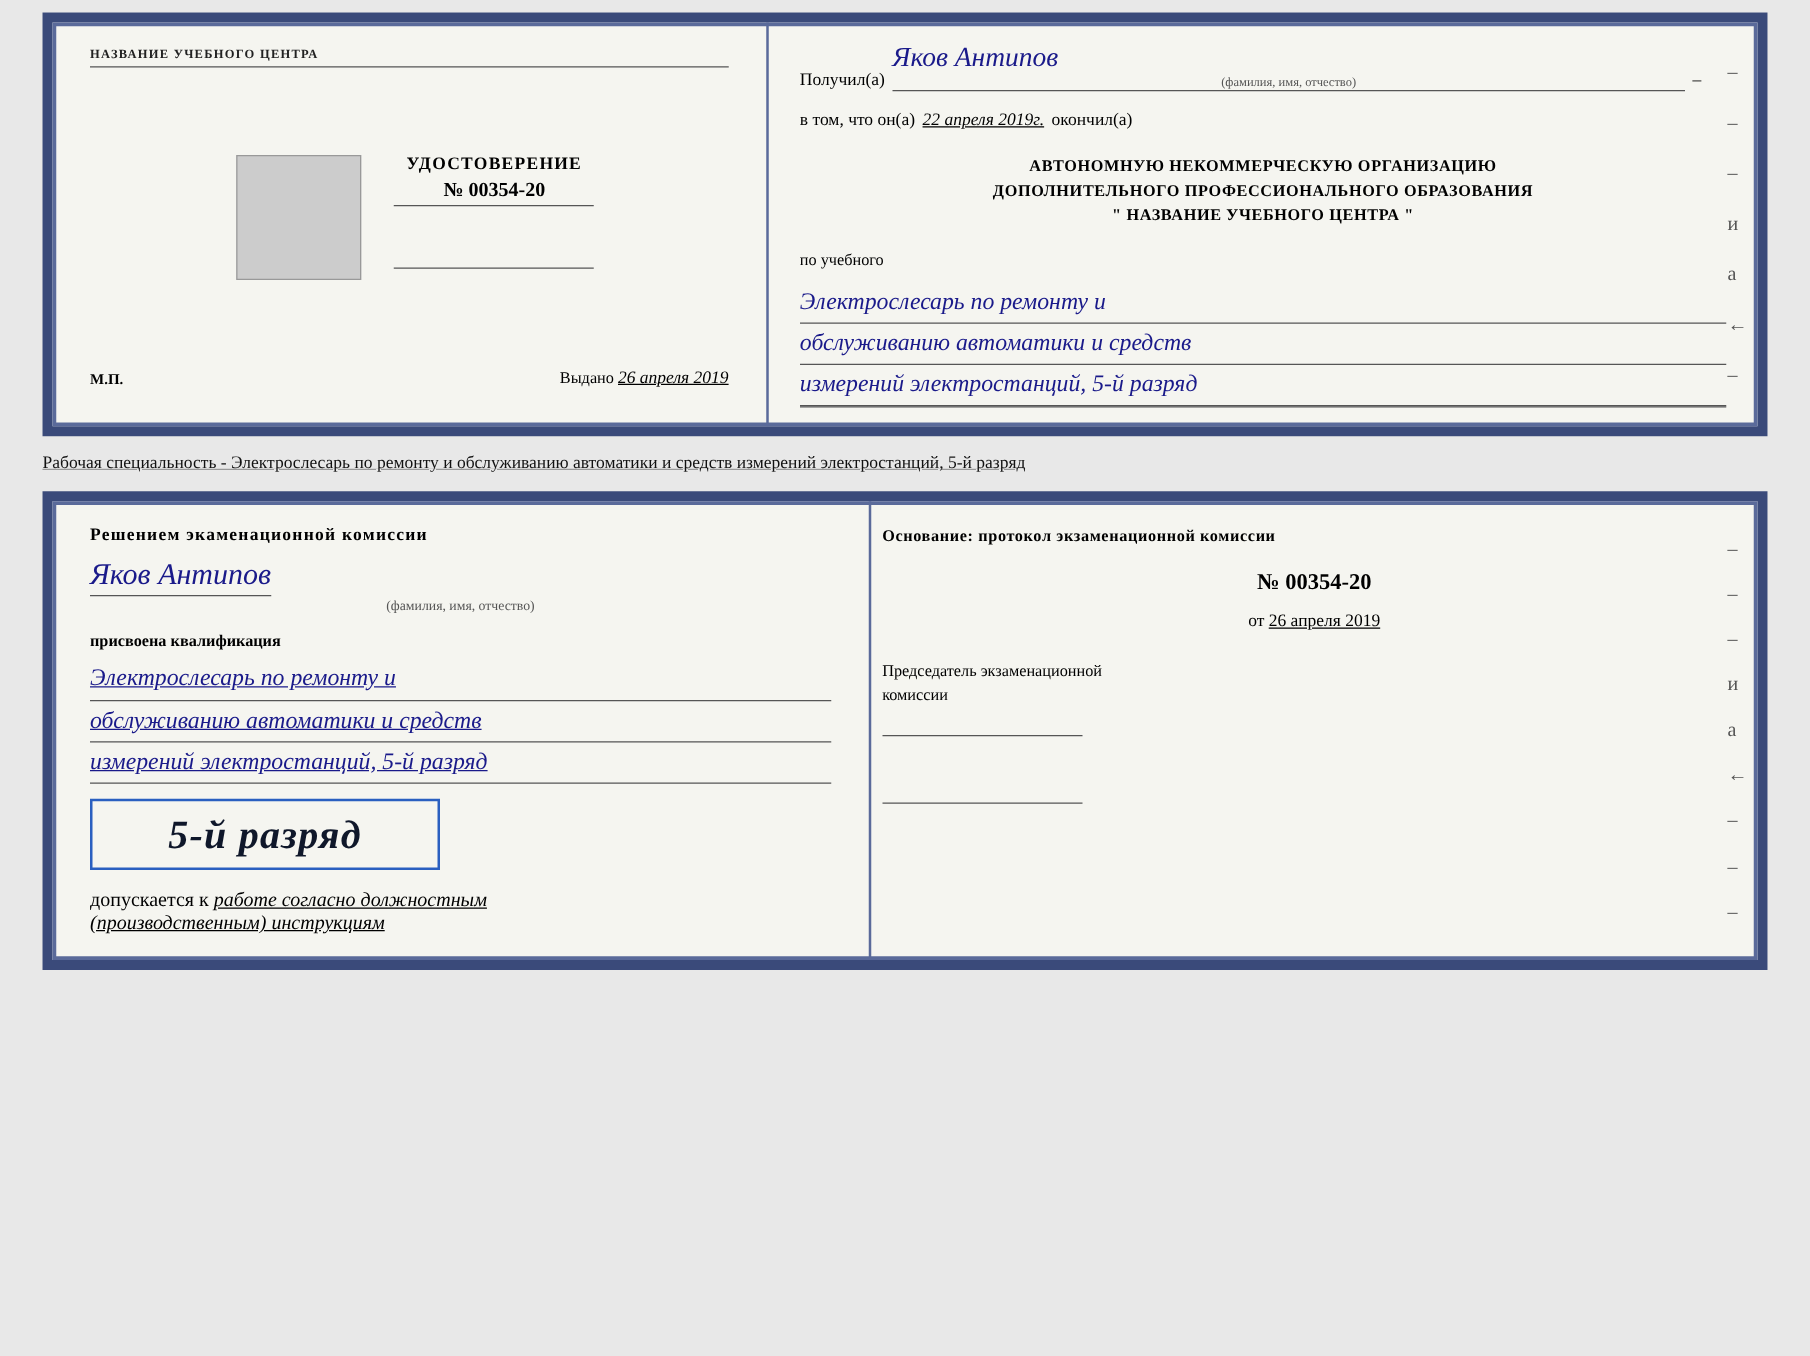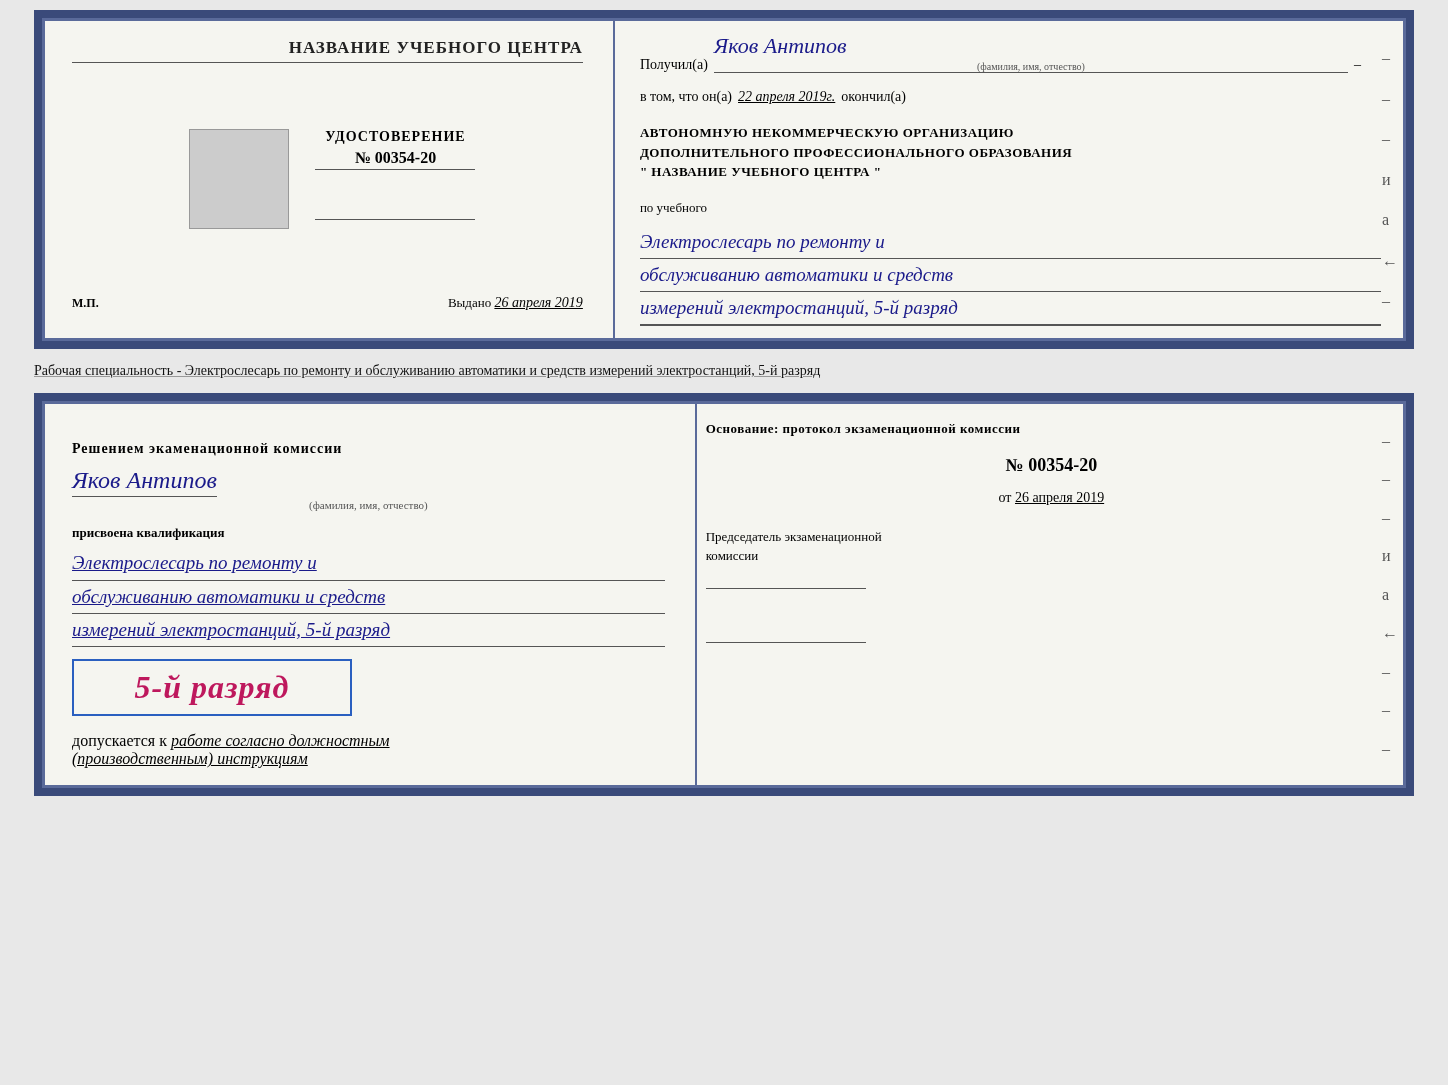--- a/index.html
+++ b/index.html
@@ -70,24 +70,24 @@
       padding: 20px 0;
     }
 
     .dash-mark {
       font-size: 16px;
       color: #555;
       line-height: 1;
     }
 
     .org-name-header {
-      font-size: 17px;
+      font-size: 10px;
       font-weight: bold;
       letter-spacing: 1px;
-      text-align: right;
+      text-align: left;
       text-transform: uppercase;
       color: #222;
       border-bottom: 1px solid #555;
       padding-bottom: 4px;
       width: 100%;
     }
 
     .cert-title-area {
       text-align: center;
     }
@@ -181,20 +181,21 @@
     .date-value {
       font-style: italic;
       text-decoration: underline;
       font-size: 14px;
     }
 
     .org-full-name {
       font-size: 13px;
       font-weight: bold;
       text-transform: uppercase;
+      text-align: center;
       letter-spacing: 0.5px;
       line-height: 1.5;
       margin-top: 6px;
     }
 
     .profession-label {
       font-size: 13px;
       margin-top: 6px;
     }
 
@@ -251,21 +252,20 @@
       flex-direction: column;
       gap: 10px;
       position: relative;
     }
 
     .decision-text {
       font-size: 14px;
       font-weight: bold;
       letter-spacing: 1px;
       text-align: justify;
-      margin-top: 20px;
     }
 
     .person-name-large {
       font-family: 'Palatino Linotype', Palatino, serif;
       font-size: 24px;
       font-style: italic;
       color: #1a1a8a;
       border-bottom: 1px solid #555;
       padding-bottom: 2px;
       display: inline-block;
@@ -293,21 +293,21 @@
       padding: 8px 16px;
       display: inline-block;
       text-align: center;
       margin: 6px 0;
       max-width: 280px;
     }
 
     .rank-text {
       font-size: 32px;
       font-weight: bold;
-      color: #be185d;
+      color: #0f172a;
       font-style: italic;
       letter-spacing: 1px;
     }
 
     .allowed-italic {
       font-style: italic;
       text-decoration: underline;
     }
 
     

